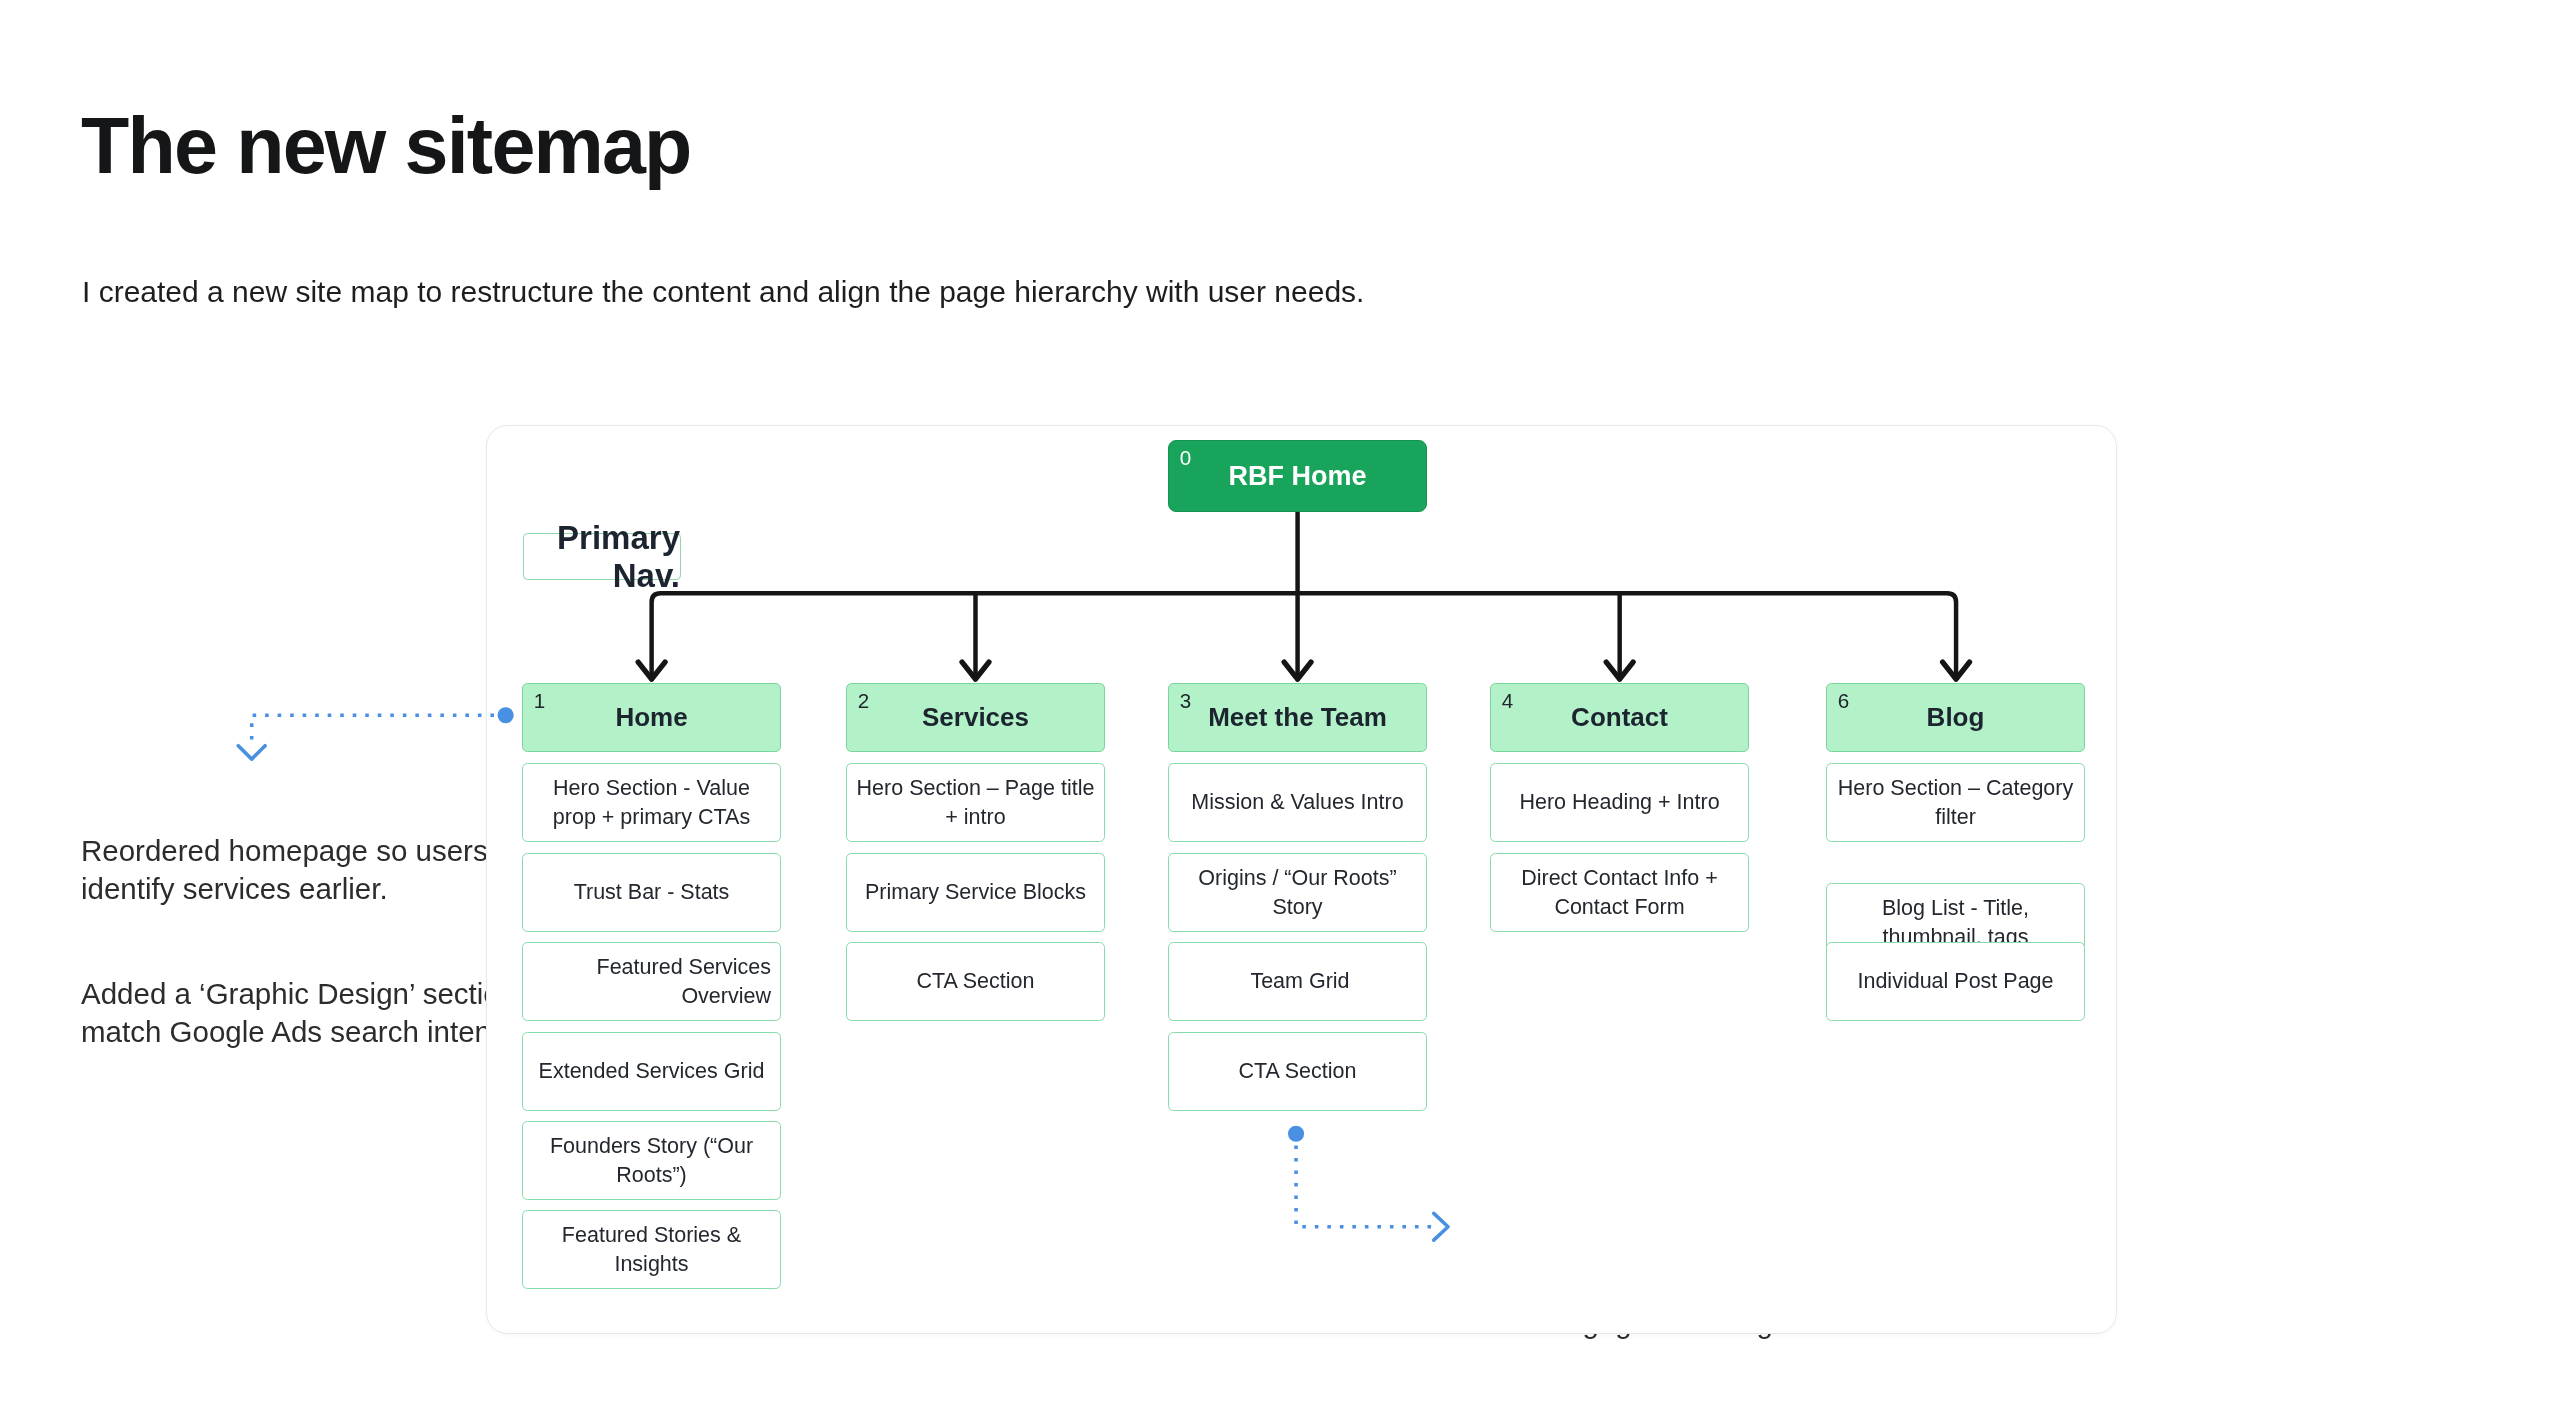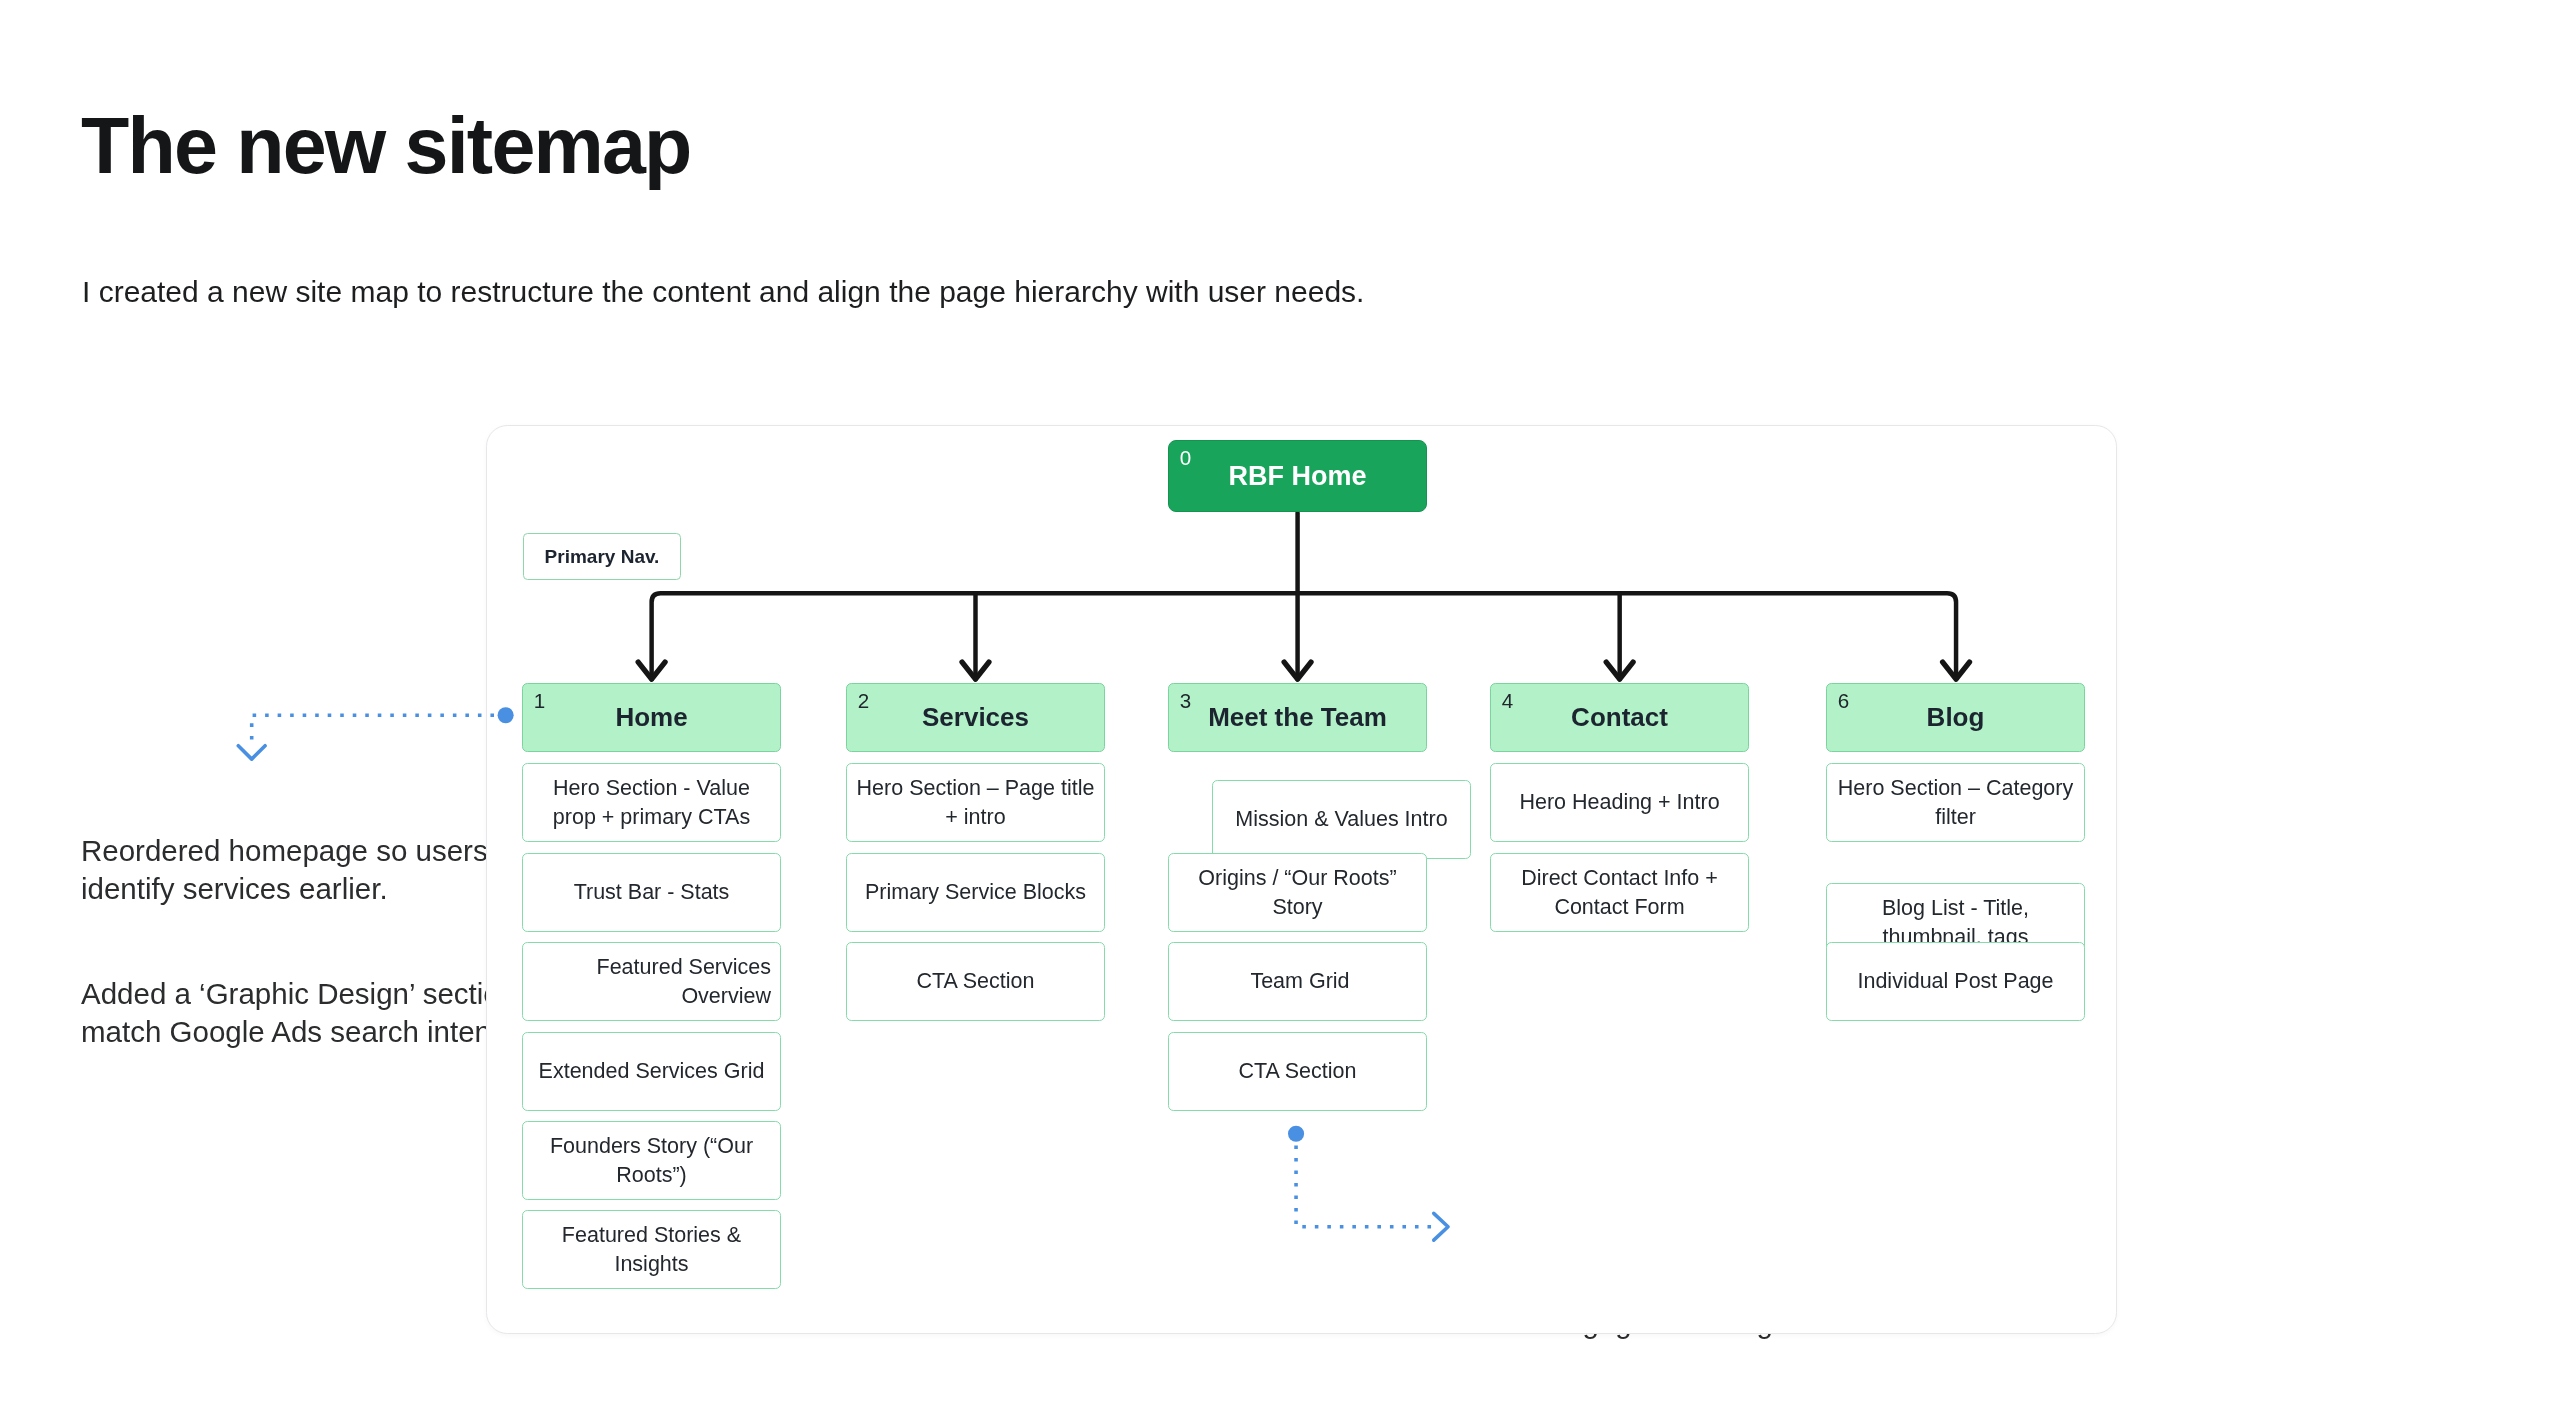--- a/index.html
+++ b/index.html
@@ -29,21 +29,21 @@
   .root-node {
     left: 681px; top: 14.3px; width: 259px; height: 72px;
     background: #18a55b; border-radius: 8px; border: 1.8px solid #149450;
     color: #ffffff; font-size: 27px; font-weight: 700;
   }
   .root-node .node-number { color: #ffffff; }
 
   .nav-label-node {
     left: 36px; top: 107px; width: 158px; height: 47px;
     background: #ffffff; border: 1.8px solid #8fd7ab; border-radius: 4.5px;
-    font-size: 19px; font-weight: 700; color: #1c2430; text-align: right;
+    font-size: 33px; font-weight: 700; color: #1c2430; text-align: right;
   }
 
   .col-header {
     width: 259px; height: 69px;
     background: #b3f2c8; border: 1.8px solid #79d49e; border-radius: 5.4px;
     font-size: 26px; font-weight: 700; color: #1c2430;
   }
   .child-node {
     width: 259px; height: 79px; padding: 5.4px 9px;
     background: #ffffff; border: 1.8px solid #85dbaa; border-radius: 5.4px;
@@ -121,21 +121,21 @@
         <span class="node-number">2</span>
         <span>Services</span>
       </div>
       <div class="node child-node" style="left: 359px; top: 337px;">Hero Section – Page title + intro</div>
       <div class="node child-node" style="left: 359px; top: 427px;">Primary Service Blocks</div>
       <div class="node child-node" style="left: 359px; top: 516px;">CTA Section</div>
       <div class="node col-header" style="left: 681px; top: 257px;">
         <span class="node-number">3</span>
         <span>Meet the Team</span>
       </div>
-      <div class="node child-node" style="left: 681px; top: 354px; margin-left: 44px;">Mission &amp; Values Intro</div>
+      <div class="node child-node" style="left: 681px; top: 337px;">Mission &amp; Values Intro</div>
       <div class="node child-node" style="left: 681px; top: 427px;">Origins / “Our Roots” Story</div>
       <div class="node child-node" style="left: 681px; top: 516px; padding-left: 14px;">Team Grid</div>
       <div class="node child-node" style="left: 681px; top: 606px;">CTA Section</div>
       <div class="node col-header" style="left: 1003px; top: 257px;">
         <span class="node-number">4</span>
         <span>Contact</span>
       </div>
       <div class="node child-node" style="left: 1003px; top: 337px;">Hero Heading + Intro</div>
       <div class="node child-node" style="left: 1003px; top: 427px;">Direct Contact Info + Contact Form</div>
       <div class="node col-header" style="left: 1339px; top: 257px;">

